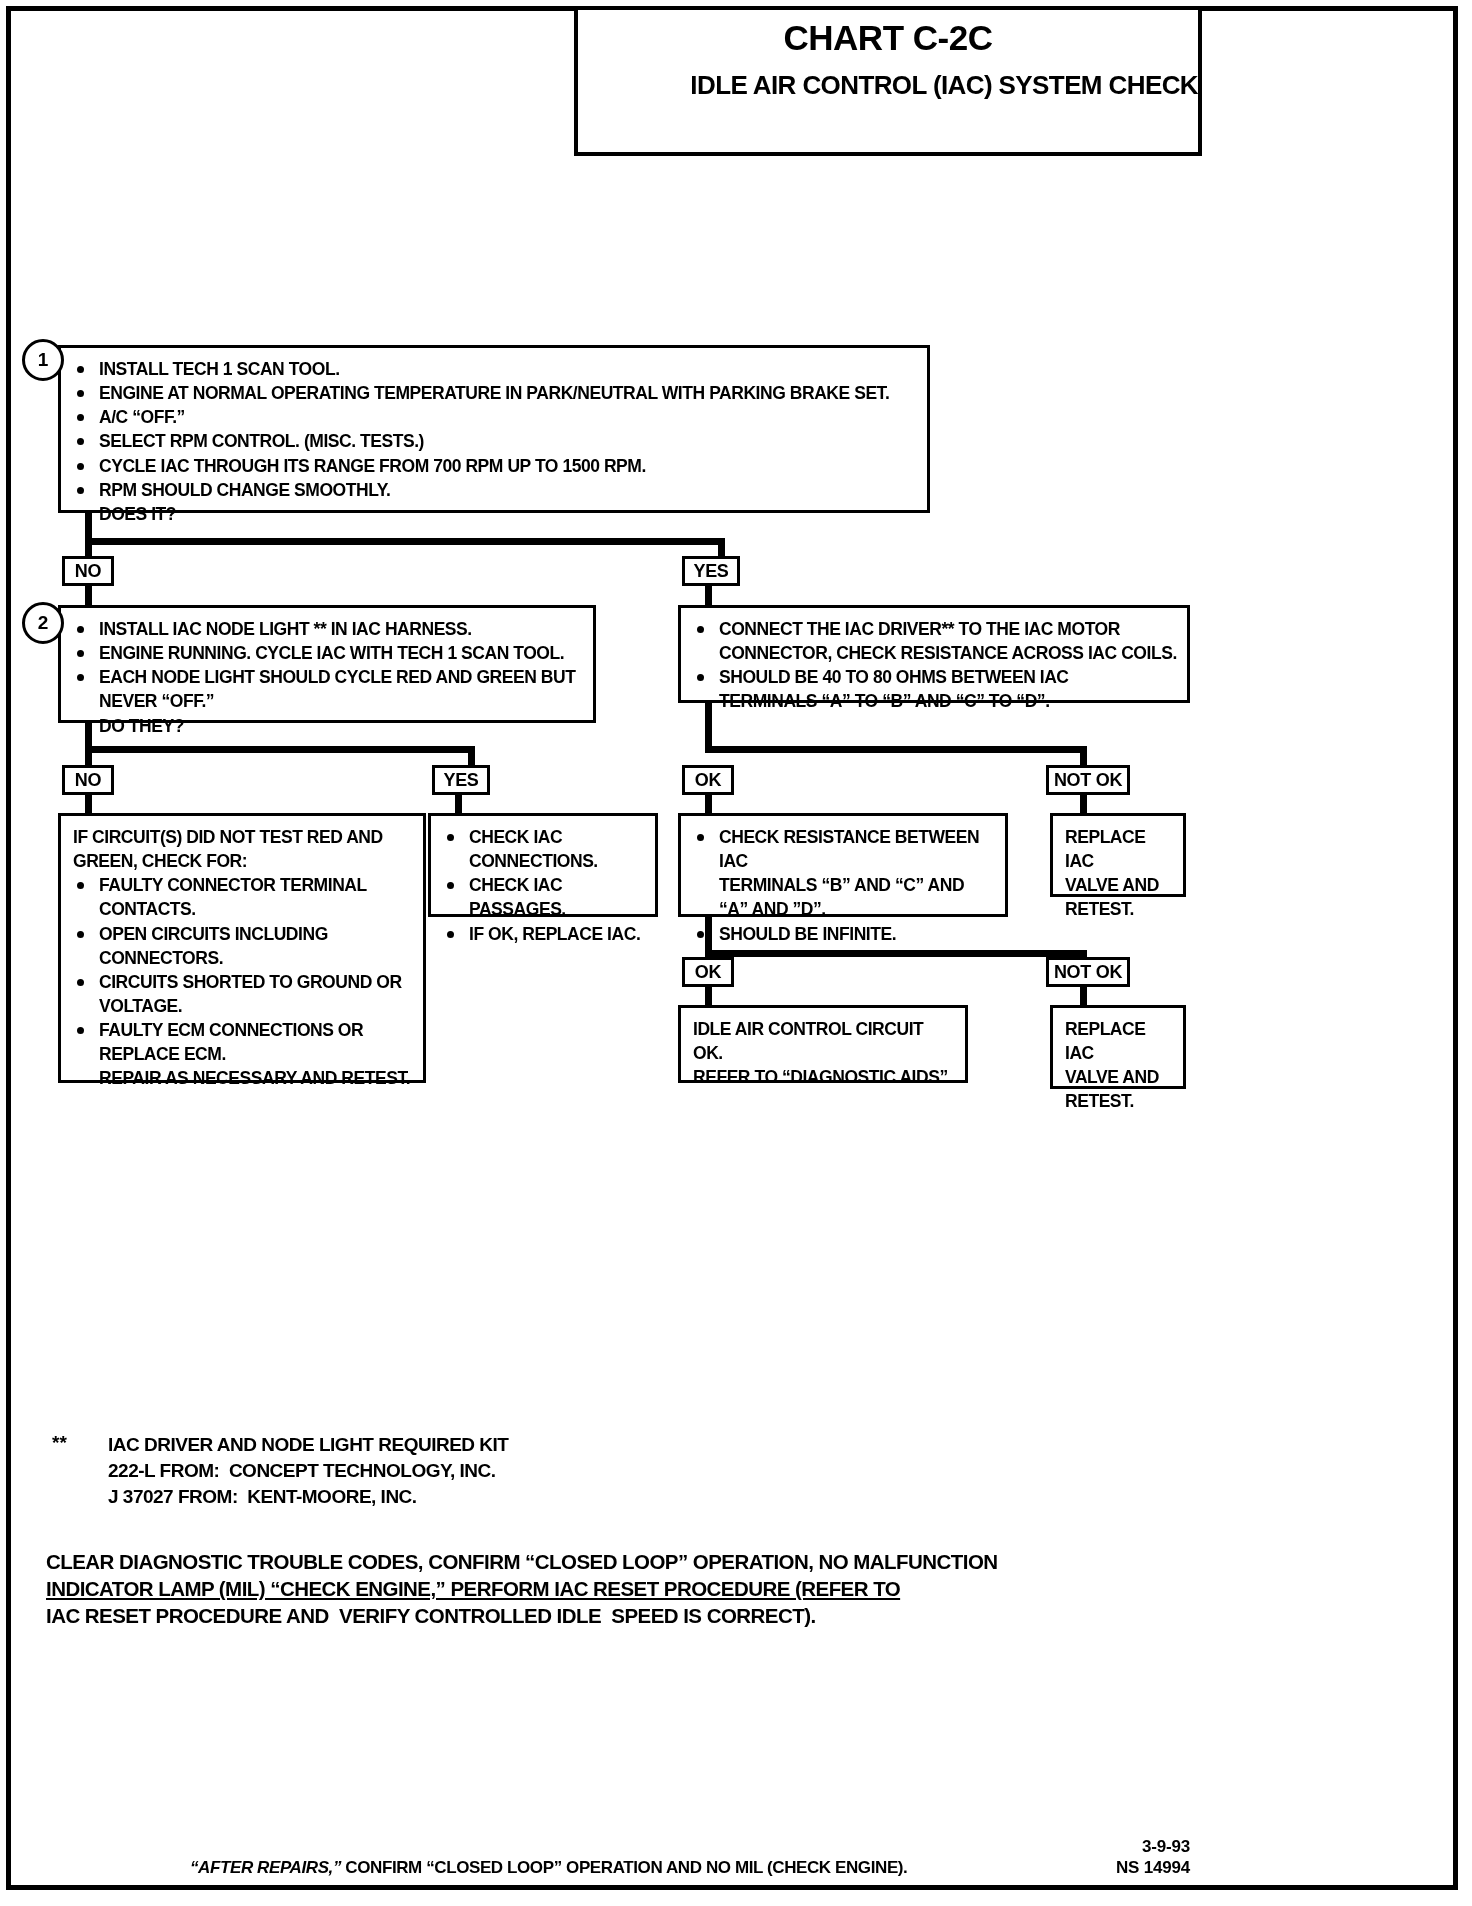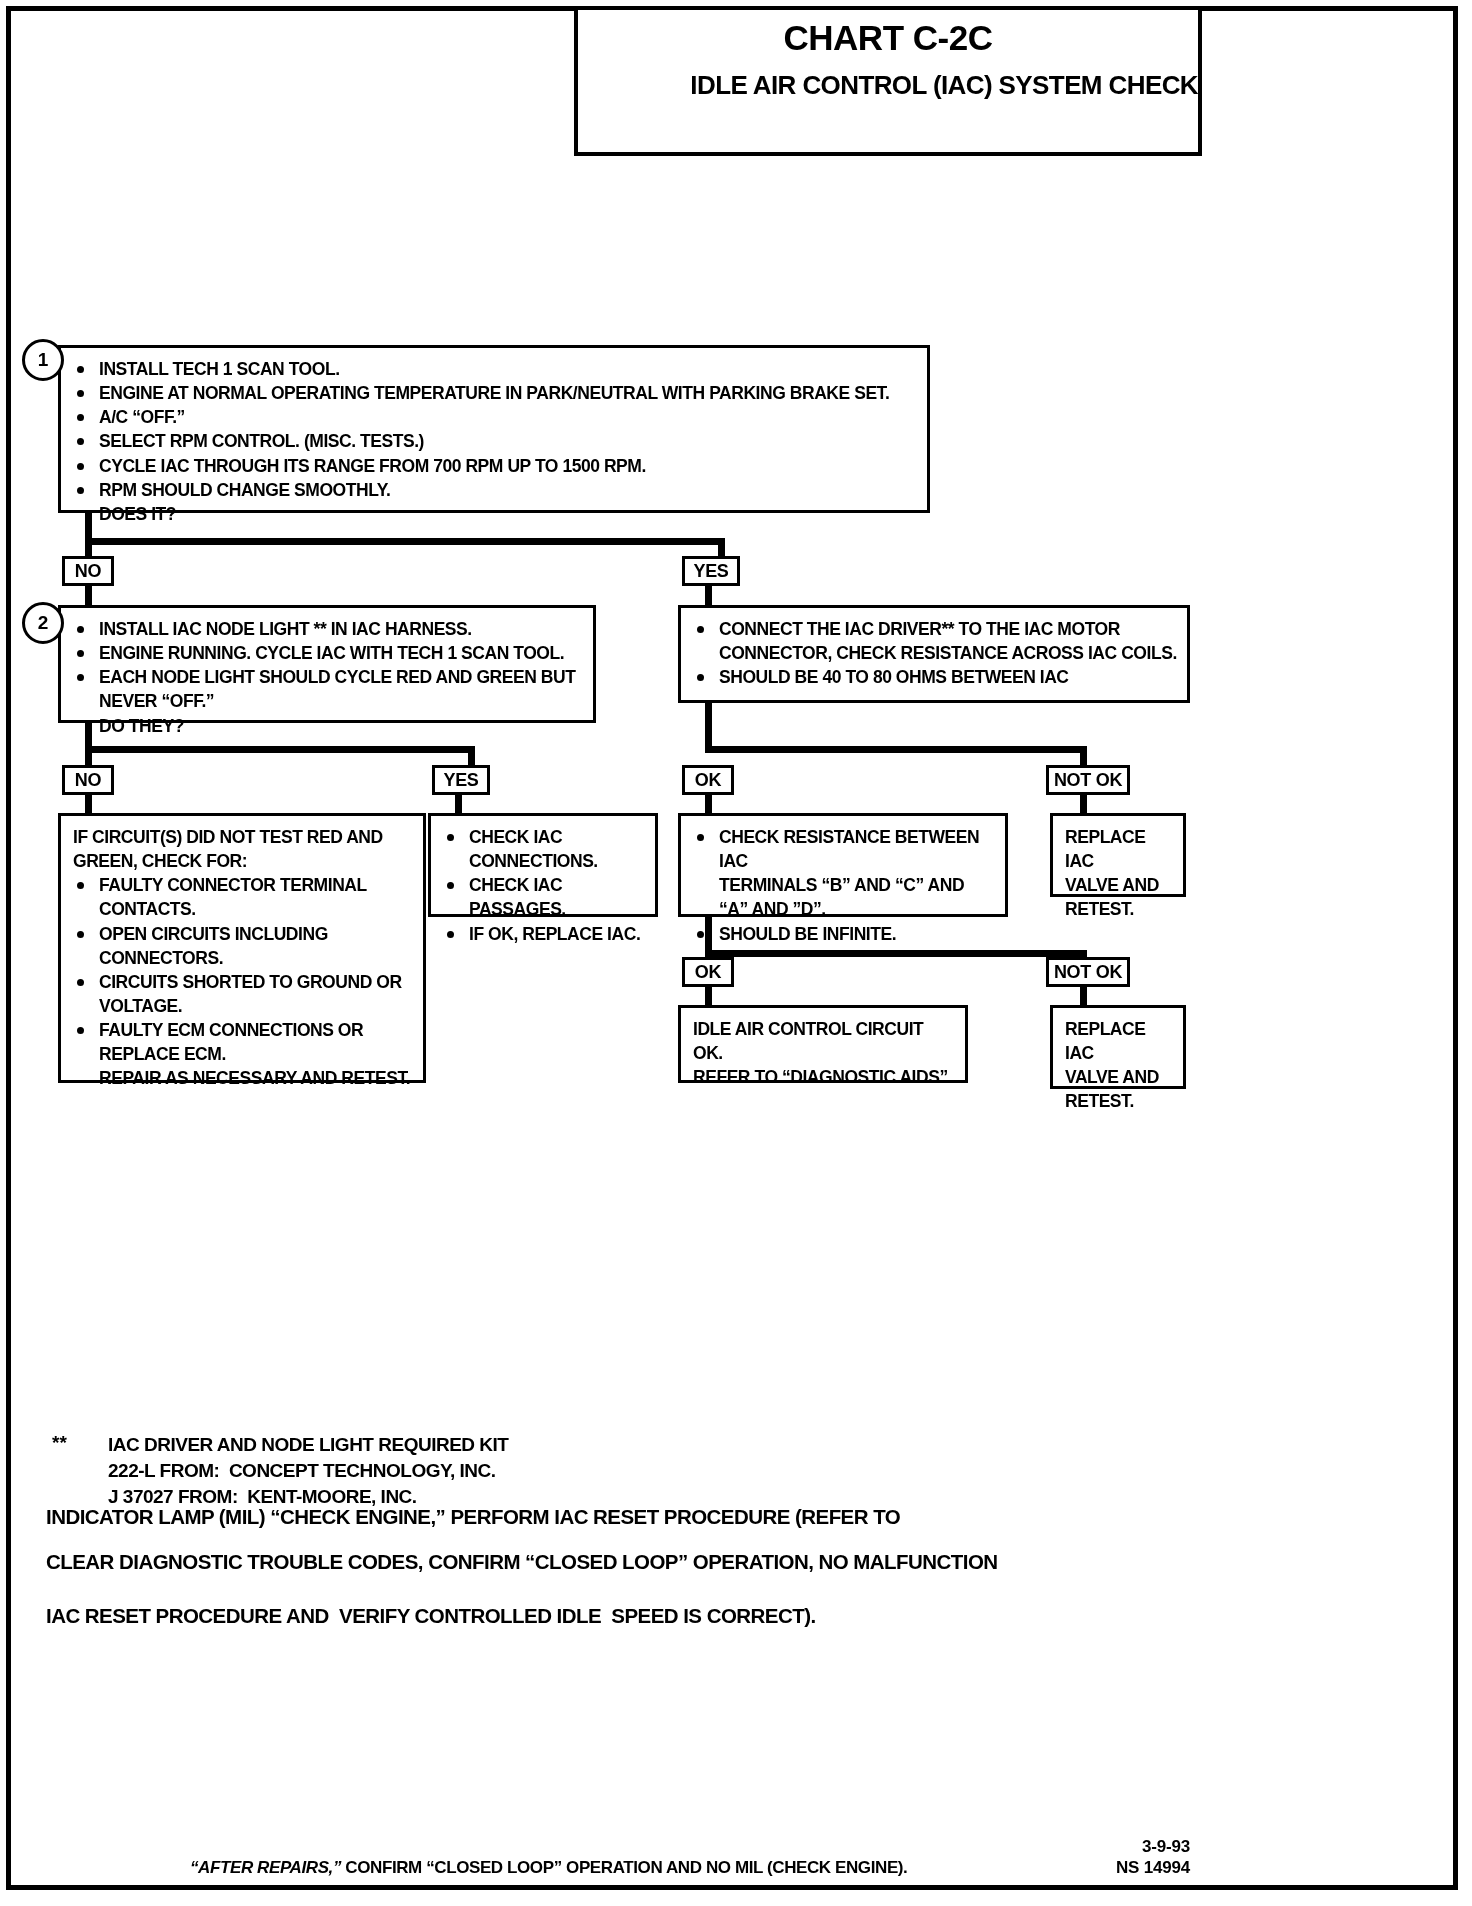--- a/index.html
+++ b/index.html
@@ -222,20 +222,21 @@
       </ul>
     </div>
   </div>
 
   <div class="box" style="left:678px; top:605px; width:512px; height:98px;">
     <div class="box-inner">
       <ul class="bullets">
         <li class="bullet">CONNECT THE IAC DRIVER** TO THE IAC MOTOR</li>
         <li class="nobullet">CONNECTOR, CHECK RESISTANCE ACROSS IAC COILS.</li>
         <li class="bullet">SHOULD BE 40 TO 80 OHMS BETWEEN IAC</li>
+        <li class="nobullet">TERMINALS “A” TO “B” AND “C” TO “D”.</li>
       </ul>
     </div>
   </div>
 
   <div class="line" style="left:85px; top:723px; width:7px; height:30px;"></div>
   <div class="line" style="left:85px; top:746px; width:390px; height:7px;"></div>
   <div class="line" style="left:468px; top:746px; width:7px; height:22px;"></div>
   <div class="line" style="left:85px; top:746px; width:7px; height:22px;"></div>
 
   <div class="line" style="left:705px; top:703px; width:7px; height:50px;"></div>
@@ -324,21 +325,21 @@
       <div class="plain-line" style="padding-left:4px;">RETEST.</div>
     </div>
   </div>
 
   <div class="note-star" style="left:52px; top:1432px;">**</div>
   <div class="note-block" style="left:108px; top:1432px;">IAC DRIVER AND NODE LIGHT REQUIRED KIT</div>
   <div class="note-block" style="left:108px; top:1458px;">222-L FROM:  CONCEPT TECHNOLOGY, INC.</div>
   <div class="note-block" style="left:108px; top:1484px;">J 37027 FROM:  KENT-MOORE, INC.</div>
 
   <div class="bottom-para" style="left:46px; top:1549px;">CLEAR DIAGNOSTIC TROUBLE CODES, CONFIRM “CLOSED LOOP” OPERATION, NO MALFUNCTION</div>
-  <div class="bottom-para" style="left:46px; top:1504px;">INDICATOR LAMP (MIL) “CHECK ENGINE,” PERFORM IAC RESET PROCEDURE (REFER TO</div>
+  <div class="bottom-para" style="left:46px; top:1576px;text-decoration:underline;">INDICATOR LAMP (MIL) “CHECK ENGINE,” PERFORM IAC RESET PROCEDURE (REFER TO</div>
   <div class="bottom-para" style="left:46px; top:1603px;">IAC RESET PROCEDURE AND  VERIFY CONTROLLED IDLE  SPEED IS CORRECT).</div>
 
   <div class="footer-center" style="left:190px; top:1858px;"><i>“AFTER REPAIRS,”</i><span> CONFIRM “CLOSED LOOP” OPERATION AND NO MIL (CHECK ENGINE).</span></div>
   <div class="footer-right" style="left:1040px; top:1836px; width:150px;">
     <div>3-9-93</div>
     <div>NS 14994</div>
   </div>
 
 </div>
 

